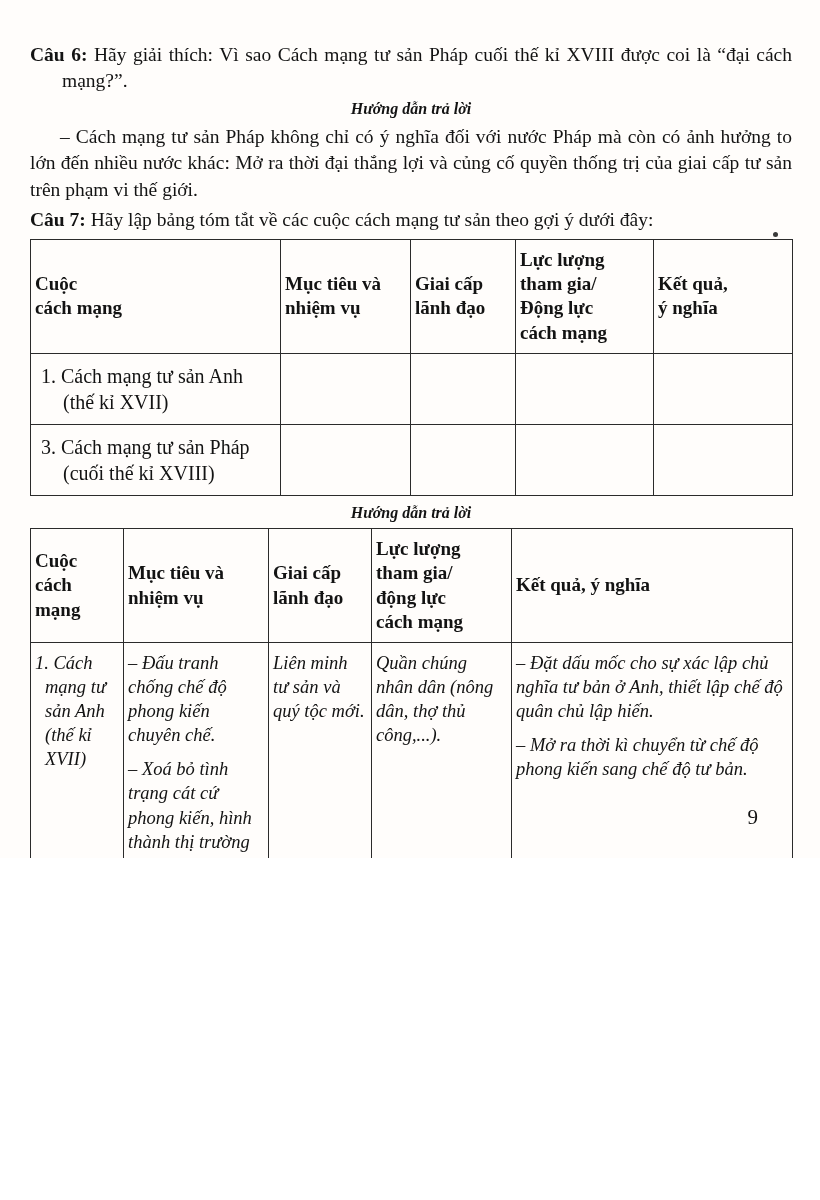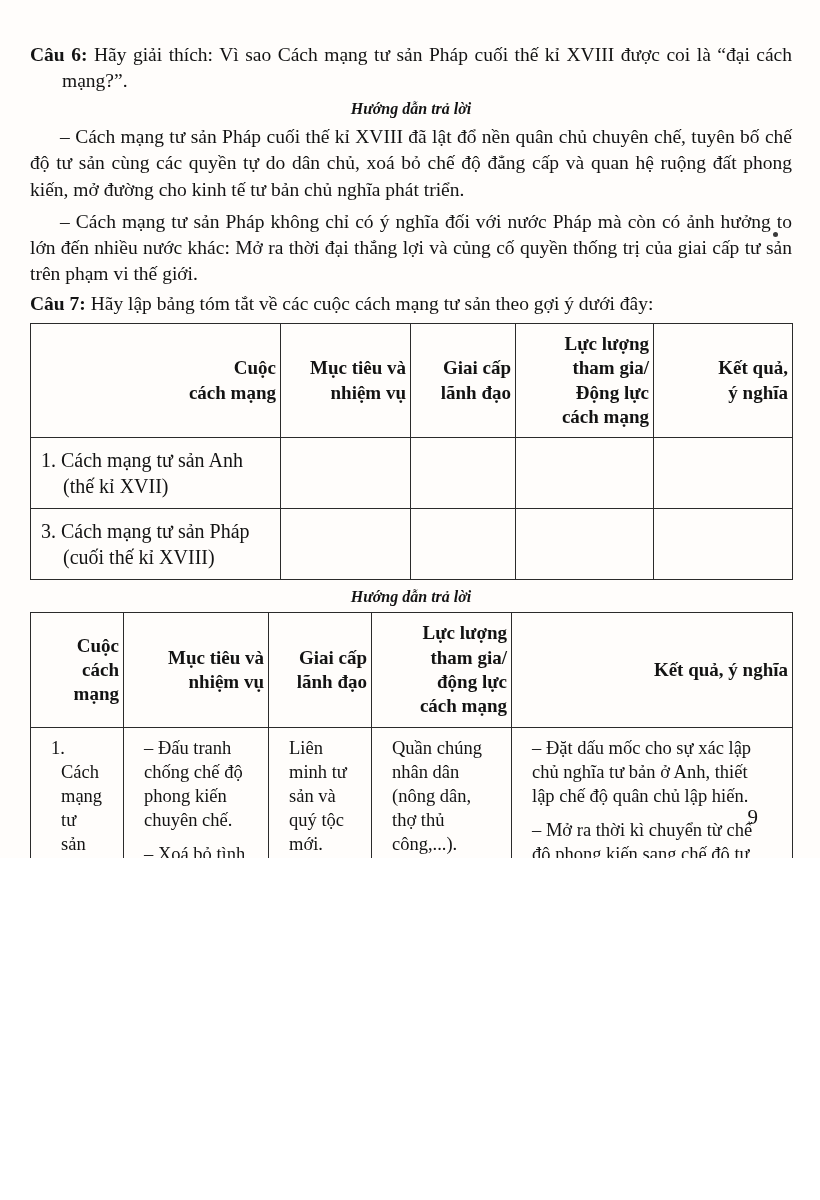--- a/index.html
+++ b/index.html
@@ -34,37 +34,38 @@
     border-collapse:collapse;
     table-layout:fixed;
     margin:6px 0 8px 0;
   }
   .tbl th, .tbl td {
     border:1.6px solid #2b2b2b;
     color:#131313;
   }
   .tbl th {
     font-weight:bold;
-    text-align:right;
+    text-align:left;
     vertical-align:middle;
     padding:8px 4px;
     font-size:19px;
     line-height:1.28;
   }
   .t1 td {
     padding:9px 10px;
     vertical-align:top;
     font-size:20px;
     line-height:1.3;
   }
   .t2 td {
-    padding:8px 20px;
+    padding:8px 4px;
     vertical-align:top;
     font-size:18.5px;
     line-height:1.3;
+    font-style:italic;
   }
   .pre { white-space:pre-line; }
   .hang {
     display:block;
     white-space:pre-line;
     padding-left:22px;
     text-indent:-22px;
   }
   .hang2 {
     display:block;
@@ -91,21 +92,20 @@
 </style>
 </head>
 <body>
 
 <div class="page">
 
   <p class="para hangq"><span class="b">Câu 6:</span> <span>Hãy giải thích: Vì sao Cách mạng tư sản Pháp cuối thế kỉ XVIII được coi là “đại cách mạng?”.</span></p>
 
   <div class="guide">Hướng dẫn trả lời</div>
 
-  <p class="para ind">– Cách mạng tư sản Pháp cuối thế kỉ XVIII đã lật đổ nền quân chủ chuyên chế, tuyên bố chế độ tư sản cùng các quyền tự do dân chủ, xoá bỏ chế độ đẳng cấp và quan hệ ruộng đất phong kiến, mở đường cho kinh tế tư bản chủ nghĩa phát triển.</p>
   <p class="para ind">– Cách mạng tư sản Pháp không chỉ có ý nghĩa đối với nước Pháp mà còn có ảnh hưởng to lớn đến nhiều nước khác: Mở ra thời đại thắng lợi và củng cố quyền thống trị của giai cấp tư sản trên phạm vi thế giới.</p>
 
   <p class="para"><span class="b">Câu 7:</span> <span>Hãy lập bảng tóm tắt về các cuộc cách mạng tư sản theo gợi ý dưới đây:</span></p>
 
   <table class="tbl t1">
     <colgroup>
       <col style="width:250px">
         <col style="width:130px">
         <col style="width:105px">
         <col style="width:138px">

